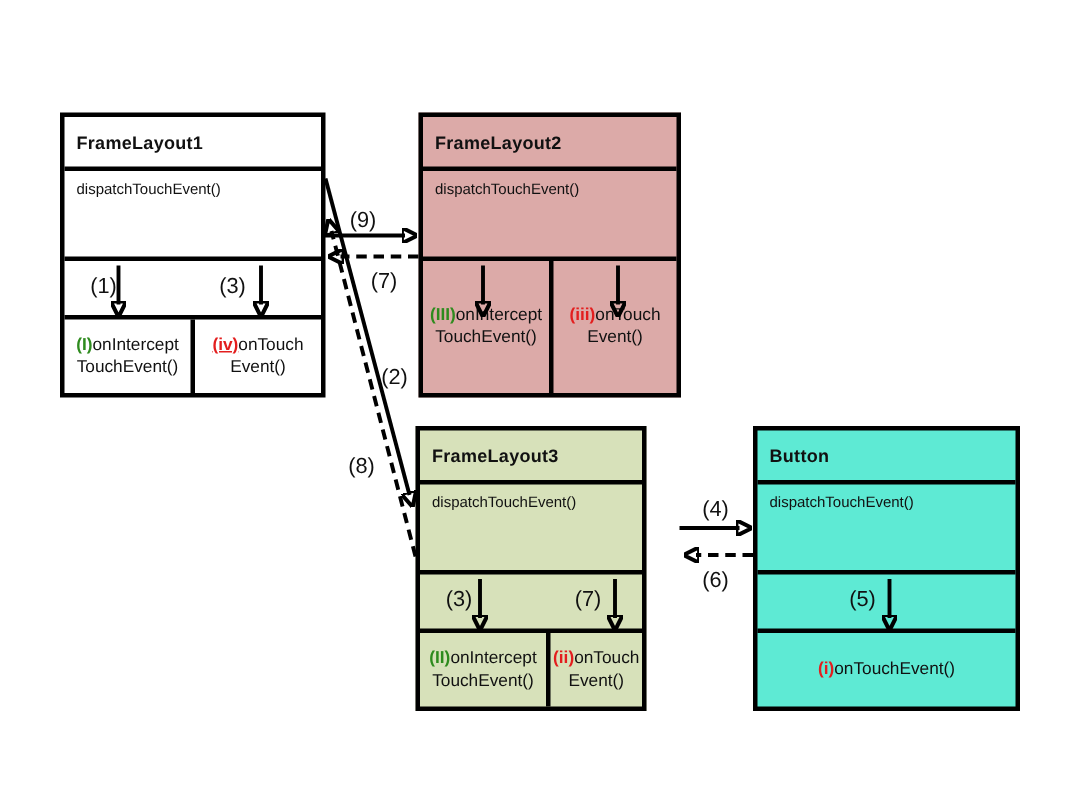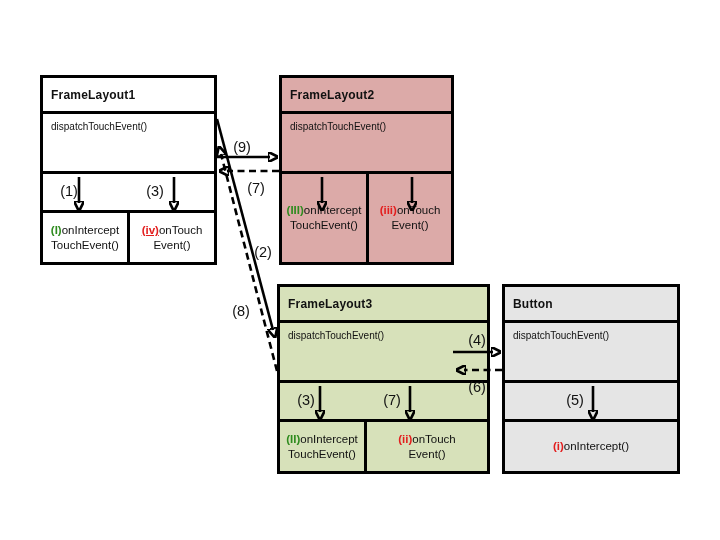--- a/index.html
+++ b/index.html
@@ -6,21 +6,21 @@
   .canvas{
     position:relative;width:720px;height:540px;background:#ffffff;
     font-family:"Liberation Sans", sans-serif;color:#111;overflow:hidden;
   }
   .box{
     position:absolute;border:3px solid #000;box-sizing:border-box;
     display:flex;flex-direction:column;background:#fff;
   }
   #box-fl1{left:40px;top:75px;width:177px;height:190px;}
   #box-fl2{left:279px;top:75px;width:175px;height:190px;}
-  #box-fl3{left:277px;top:284px;width:213px;height:190px;}
+  #box-fl3{left:277px;top:284px;width:154px;height:190px;}
   #box-btn{left:502px;top:284px;width:178px;height:190px;}
   .row-title{
     height:33px;flex:0 0 33px;display:flex;align-items:center;
     padding-left:8px;font-weight:bold;font-size:12px;letter-spacing:0.2px;
   }
   .row-dispatch{
     height:60px;flex:0 0 60px;border-top:3px solid #000;
     padding:7px 0 0 8px;font-size:10px;box-sizing:border-box;
   }
   .row-branch{
@@ -107,29 +107,29 @@
         <span class="cell-line"><span class="pfx" style="color: rgb(46, 139, 30);">(II)</span><span>onIntercept</span></span>
         <span class="cell-line">TouchEvent()</span>
       </div>
       <div class="cell">
         <span class="cell-line"><span class="pfx" style="color: rgb(227, 30, 30);">(ii)</span><span>onTouch</span></span>
         <span class="cell-line">Event()</span>
       </div>
     </div>
   </div>
 
-  <div class="box" id="box-btn" style="background-color: #e5e5e5;">
+  <div class="box" id="box-btn" style="background-color: #5eead4;">
     <div class="row-title">Button</div>
     <div class="row-dispatch">dispatchTouchEvent()</div>
     <div class="row-branch">
       <span class="branch-label bl-c">(5)</span>
     </div>
     <div class="row-cells">
       <div class="cell">
-        <span class="cell-line"><span class="pfx" style="color: rgb(227, 30, 30);">(i)</span><span>onIntercept()</span></span>
+        <span class="cell-line"><span class="pfx" style="color: rgb(227, 30, 30);">(i)</span><span>onTouchEvent()</span></span>
       </div>
     </div>
   </div>
 
   <svg class="arrow-overlay" width="720" height="540" viewBox="0 0 720 540">
     <defs>
       <marker id="ah" viewBox="0 0 10 10" refX="2" refY="5" markerWidth="4" markerHeight="4" orient="auto-start-reverse">
         <path d="M0,0 L10,5 L0,10 z" fill="#000" stroke="none"></path>
       </marker>
     </defs>

